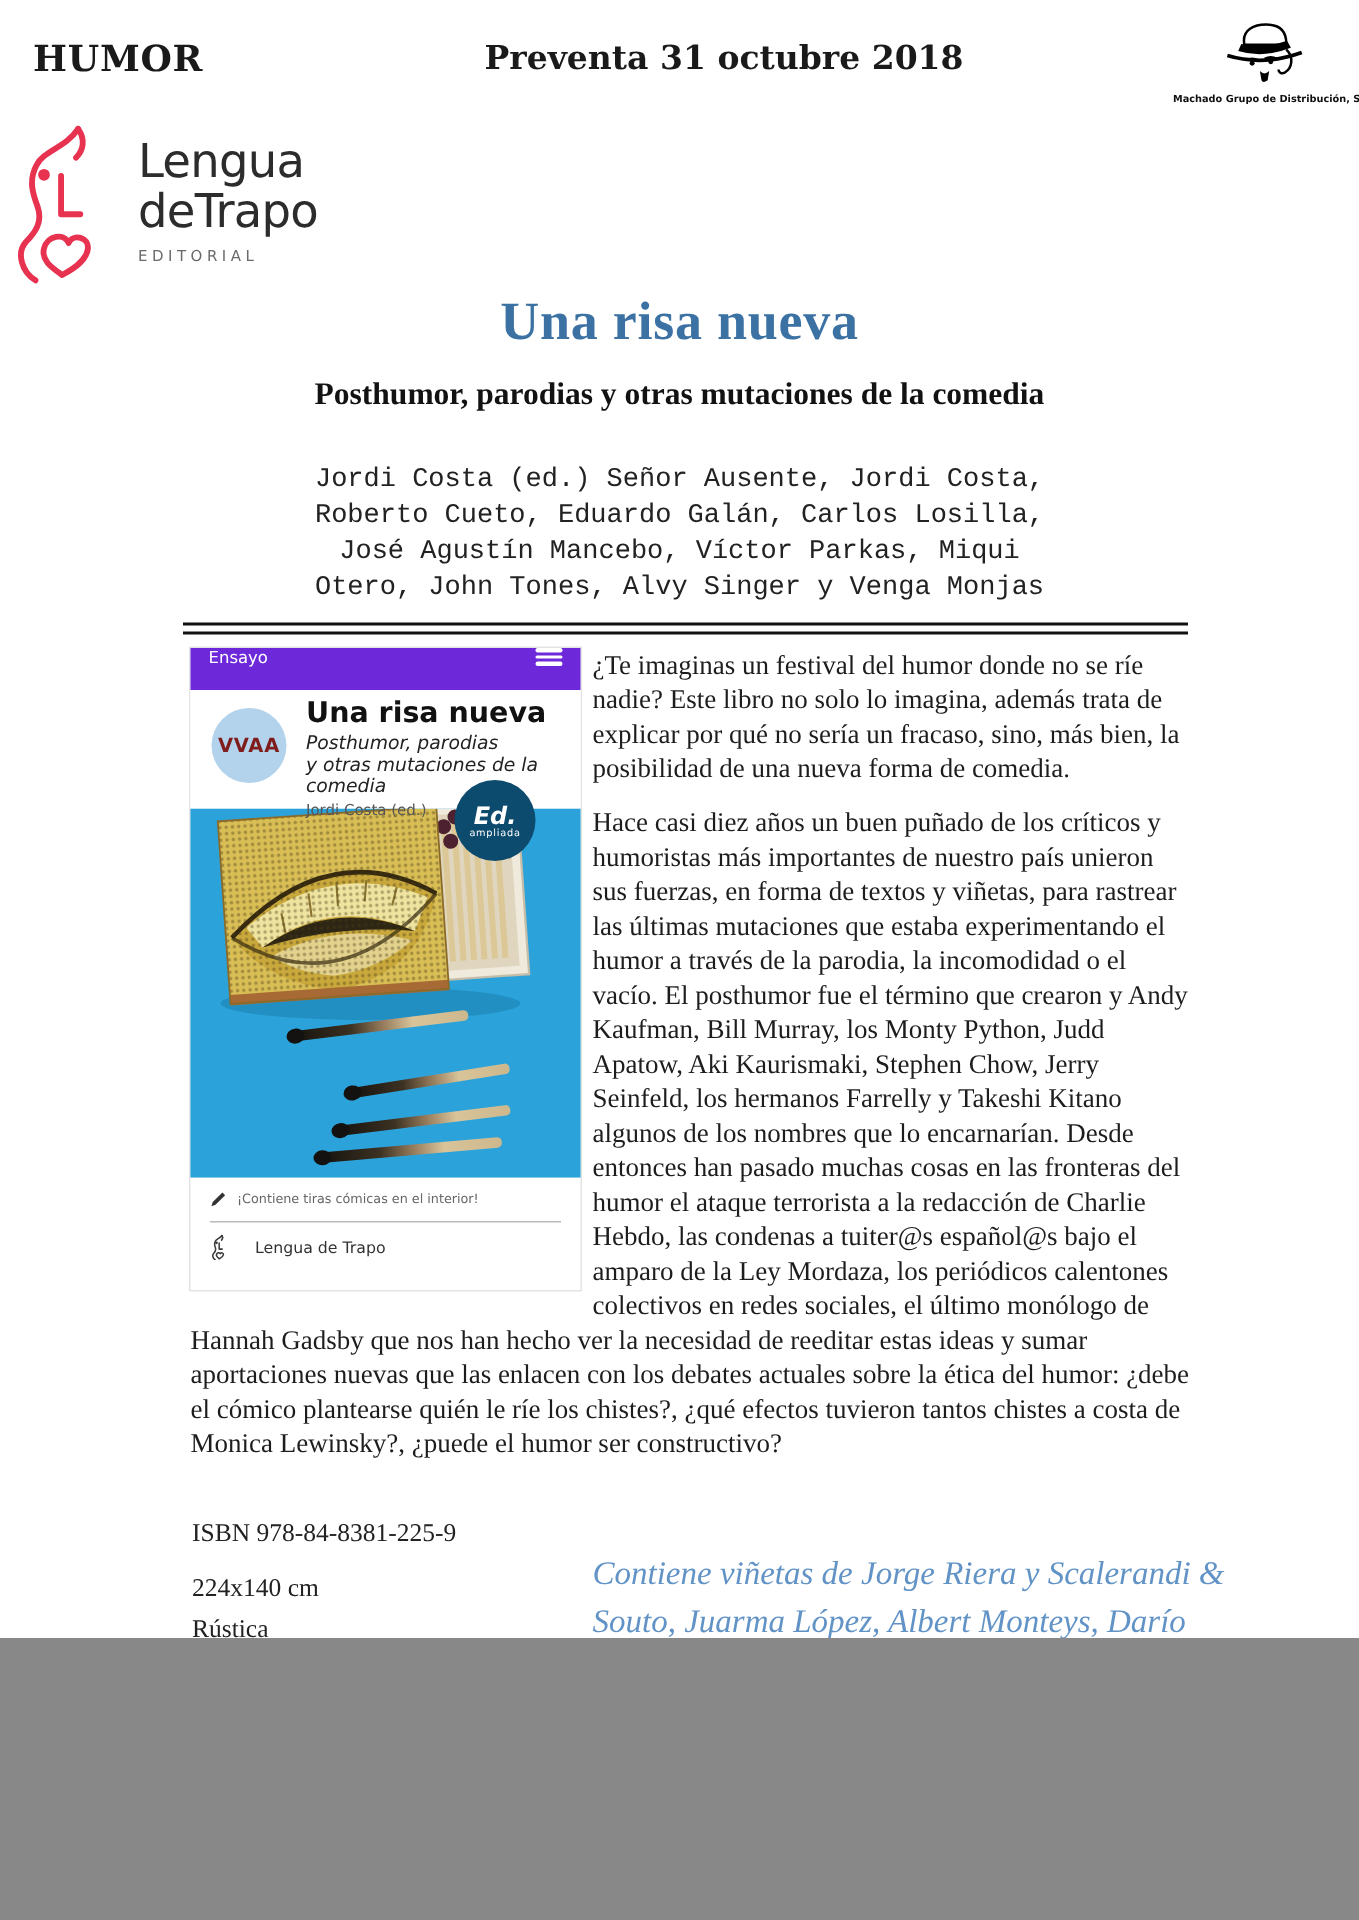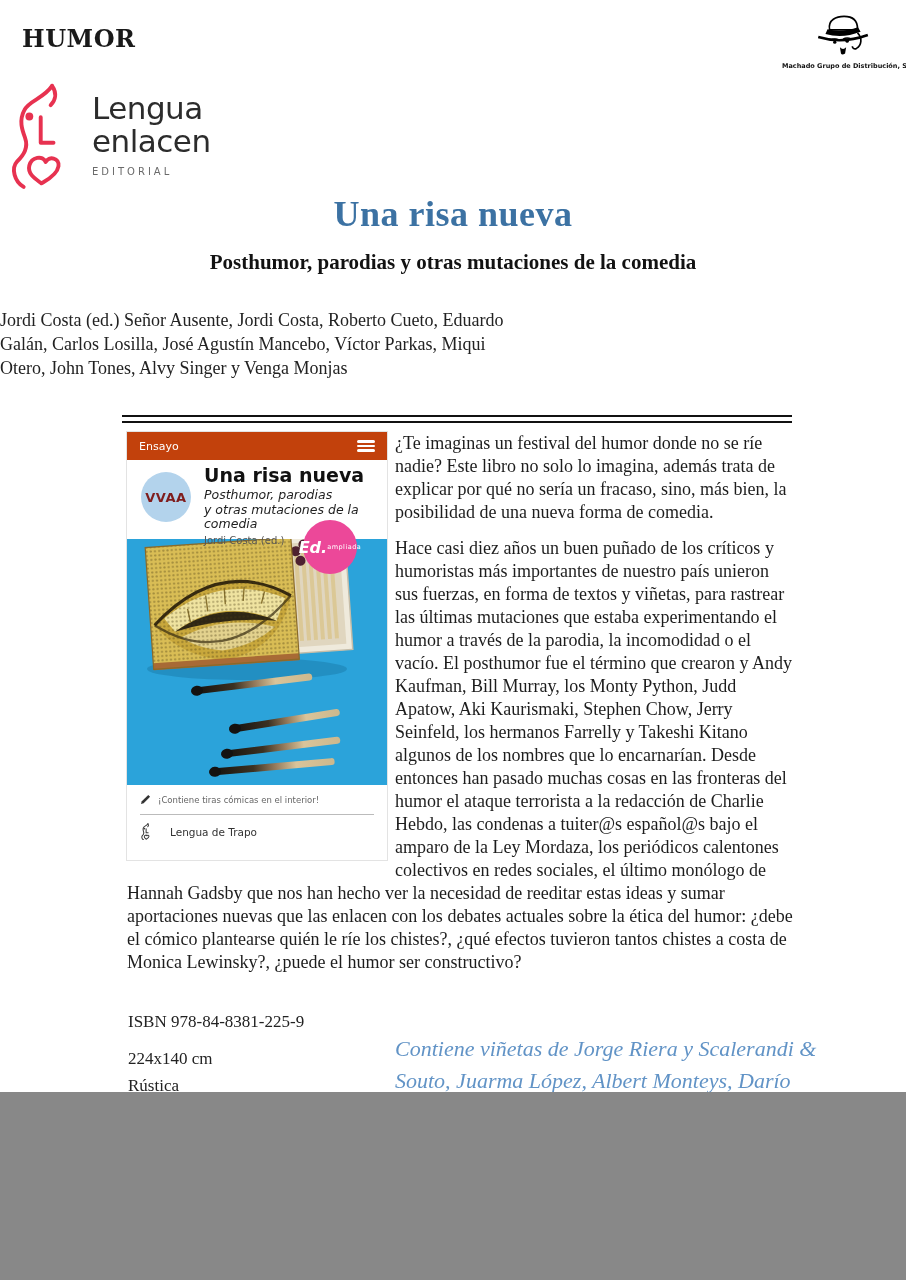--- a/index.html
+++ b/index.html
@@ -17,50 +17,50 @@
   .pub{position:absolute;top:80px;left:8px;display:flex;}
   .pub svg{width:64px;height:110px;}
   .pub .ptext{margin-left:20px;padding-top:12px;font-family:"DejaVu Sans",sans-serif;color:#2c2c2c;}
   .pub .pname{font-size:31px;line-height:33px;font-weight:500;letter-spacing:-.5px;}
   .pub .ptag{font-size:10px;letter-spacing:3px;color:#6a6a6a;margin-top:8px;}
 
   
   .btitle{position:absolute;top:193px;left:0;right:0;text-align:center;
           font-size:36px;color:#3c72a3;font-weight:bold;letter-spacing:.5px;}
   .bsub{position:absolute;top:250px;left:0;right:0;text-align:center;font-size:21px;font-weight:bold;color:#121212;}
-  .bauthors{position:absolute;top:308px;left:0;right:0;}
+  .bauthors{position:absolute;top:308px;left:0;right:0;text-align:center;font-family:Liberation Mono, monospace;}
   .bauthors span{display:inline-block;max-width:505px;font-size:18px;line-height:24px;color:#222;}
 
   .rule{position:absolute;top:415px;left:122px;width:670px;height:4px;
         border-top:2px solid #111;border-bottom:2px solid #111;}
 
   
   .main{position:absolute;top:432px;left:127px;width:666px;}
   .main p{margin:0 0 13px 0;font-size:18px;line-height:23px;color:#1d1d1d;text-align:left;}
   .main p:last-child{margin-bottom:0;}
 
   .cover{float:left;width:260px;height:428px;margin-right:8px;background:#fff;
          box-shadow:0 0 0 1px #e3e3e3;font-family:"DejaVu Sans",sans-serif;position:relative;}
-  .cover .topbar{height:28px;background:#c2410c;color:#fff;display:flex;align-items:center;
+  .cover .topbar{height:28px;background:#6d28d9;color:#fff;display:flex;align-items:flex-start;
                  padding:0 12px;font-size:11px;}
   .cover .topbar .mi{margin-left:auto;display:flex;flex-direction:column;gap:2px;}
   .cover .topbar .mi i{display:block;width:18px;height:2.5px;background:#fff;border-radius:2px;}
   .cover .band{height:79px;position:relative;background:#fff;}
   .cover .vvaa{position:absolute;left:14px;top:12px;width:50px;height:50px;border-radius:50%;
                background:#b3d3ec;color:#7f1d1d;font-weight:bold;font-size:13px;
                display:flex;align-items:center;justify-content:center;letter-spacing:.5px;}
   .cover .cmeta{position:absolute;left:77px;top:5px;right:6px;}
   .cover .ctitle{font-size:19px;font-weight:bold;color:#111;line-height:21px;}
   .cover .csub{font-size:12.5px;font-style:italic;color:#222;line-height:14.5px;margin-top:2px;}
   .cover .ced{font-size:10px;color:#555;margin-top:3px;}
   .cover .photo{height:246px;background:#2ba3da;overflow:hidden;}
   .cover .photo svg{display:block;width:260px;height:246px;}
   .cover .badge{position:absolute;top:88px;left:176px;width:54px;height:54px;border-radius:50%;
-                background:#ec4899;color:#fff;text-align:center;z-index:3;
-                display:flex;flex-direction:row;align-items:center;justify-content:center;}
+                background:#0c4a6e;color:#fff;text-align:center;z-index:3;
+                display:flex;flex-direction:column;align-items:center;justify-content:center;}
   .cover .badge .b1{font-size:16px;font-weight:bold;font-style:italic;line-height:15px;}
   .cover .badge .b2{font-size:6.5px;letter-spacing:.5px;}
   .cover .cfoot{height:75px;padding:9px 13px 0 13px;box-sizing:border-box;}
   .cover .note{display:flex;align-items:center;gap:7px;font-size:8.5px;color:#666;}
   .cover .note svg{width:11px;height:11px;flex:none;}
   .cover .cfoot hr{border:none;border-top:1px solid #bbb;margin:9px 0 8px 0;}
   .cover .pubrow{display:flex;align-items:center;gap:18px;font-size:10.5px;font-weight:normal;color:#333;}
   .cover .pubrow svg{width:12px;height:17px;}
 
   
@@ -77,20 +77,21 @@
         border-left:2px solid #000;border-right:2px solid #000;}
   .digits{position:relative;margin-top:-15px;display:inline-block;background:#fff;padding:0 4px;
           font-family:"DejaVu Sans Mono",monospace;font-size:16px;font-weight:bold;letter-spacing:2px;color:#a16207;text-decoration:underline;}
 </style>
 </head>
 <body>
 
 <div class="page">
 
   <div class="cat">HUMOR</div>
+  <div class="presale">Preventa 31 octubre 2018</div>
   <div class="distrib">
     <svg viewBox="0 0 60 44">
       <path d="M18 16 C16 6 25 3 32 3 C42 3 45 8 45 15 L44 16 Z" fill="#fff" stroke="#000" stroke-width="1.6"></path>
       <path d="M14 20 Q30 25 48 18 L45.5 13.5 Q30 19 16 15.5 Z" fill="#000"></path>
       <path d="M7 23 Q30 30 55 21" fill="none" stroke="#000" stroke-width="2.4"></path>
       <path d="M45 19 C50 24 49 31 44 34 C42 35 40 34 40 32" fill="none" stroke="#000" stroke-width="1.6"></path>
       <circle cx="23" cy="28" r="1.6" fill="#000"></circle>
       <circle cx="35" cy="27" r="1.6" fill="#000"></circle>
       <path d="M19 26 Q23 24 27 26 M31 25 Q35 23 39 25" fill="none" stroke="#000" stroke-width="1.4"></path>
       <path d="M28 33 Q31 36 34 33 L33 39 Q30 41 29 39 Z" fill="#000"></path>
@@ -103,21 +104,21 @@
       <g fill="none" stroke="#e73250" stroke-width="5.5" stroke-linecap="round" stroke-linejoin="round">
         <path d="M62 6 C50 24 30 26 23 40 C15 55 20 68 24 79 C29 93 22 103 13 112 C4 122 9 140 22 148"></path>
         <path d="M62 6 C69 16 67 26 60 33"></path>
         <path d="M46 50 L46 86 L64 86"></path>
         <path d="M30 118 C33 106 49 103 53 113 C57 104 73 107 71 119 C69 132 52 140 47 143 C39 137 27 130 30 118 Z"></path>
       </g>
       <circle cx="30" cy="49" r="5.5" fill="#e73250"></circle>
     </svg>
     <div class="ptext">
       <div class="pname">Lengua</div>
-      <div class="pname">enlacen</div>
+      <div class="pname">deTrapo</div>
       <div class="ptag">EDITORIAL</div>
     </div>
   </div>
 
   <div class="btitle">Una risa nueva</div>
   <div class="bsub">Posthumor, parodias y otras mutaciones de la comedia</div>
   <div class="bauthors">
     <span>Jordi Costa (ed.) Señor Ausente, Jordi Costa, Roberto Cueto, Eduardo Galán, Carlos Losilla, José Agustín Mancebo, Víctor Parkas, Miqui Otero, John Tones, Alvy Singer y Venga Monjas</span>
   </div>
 

